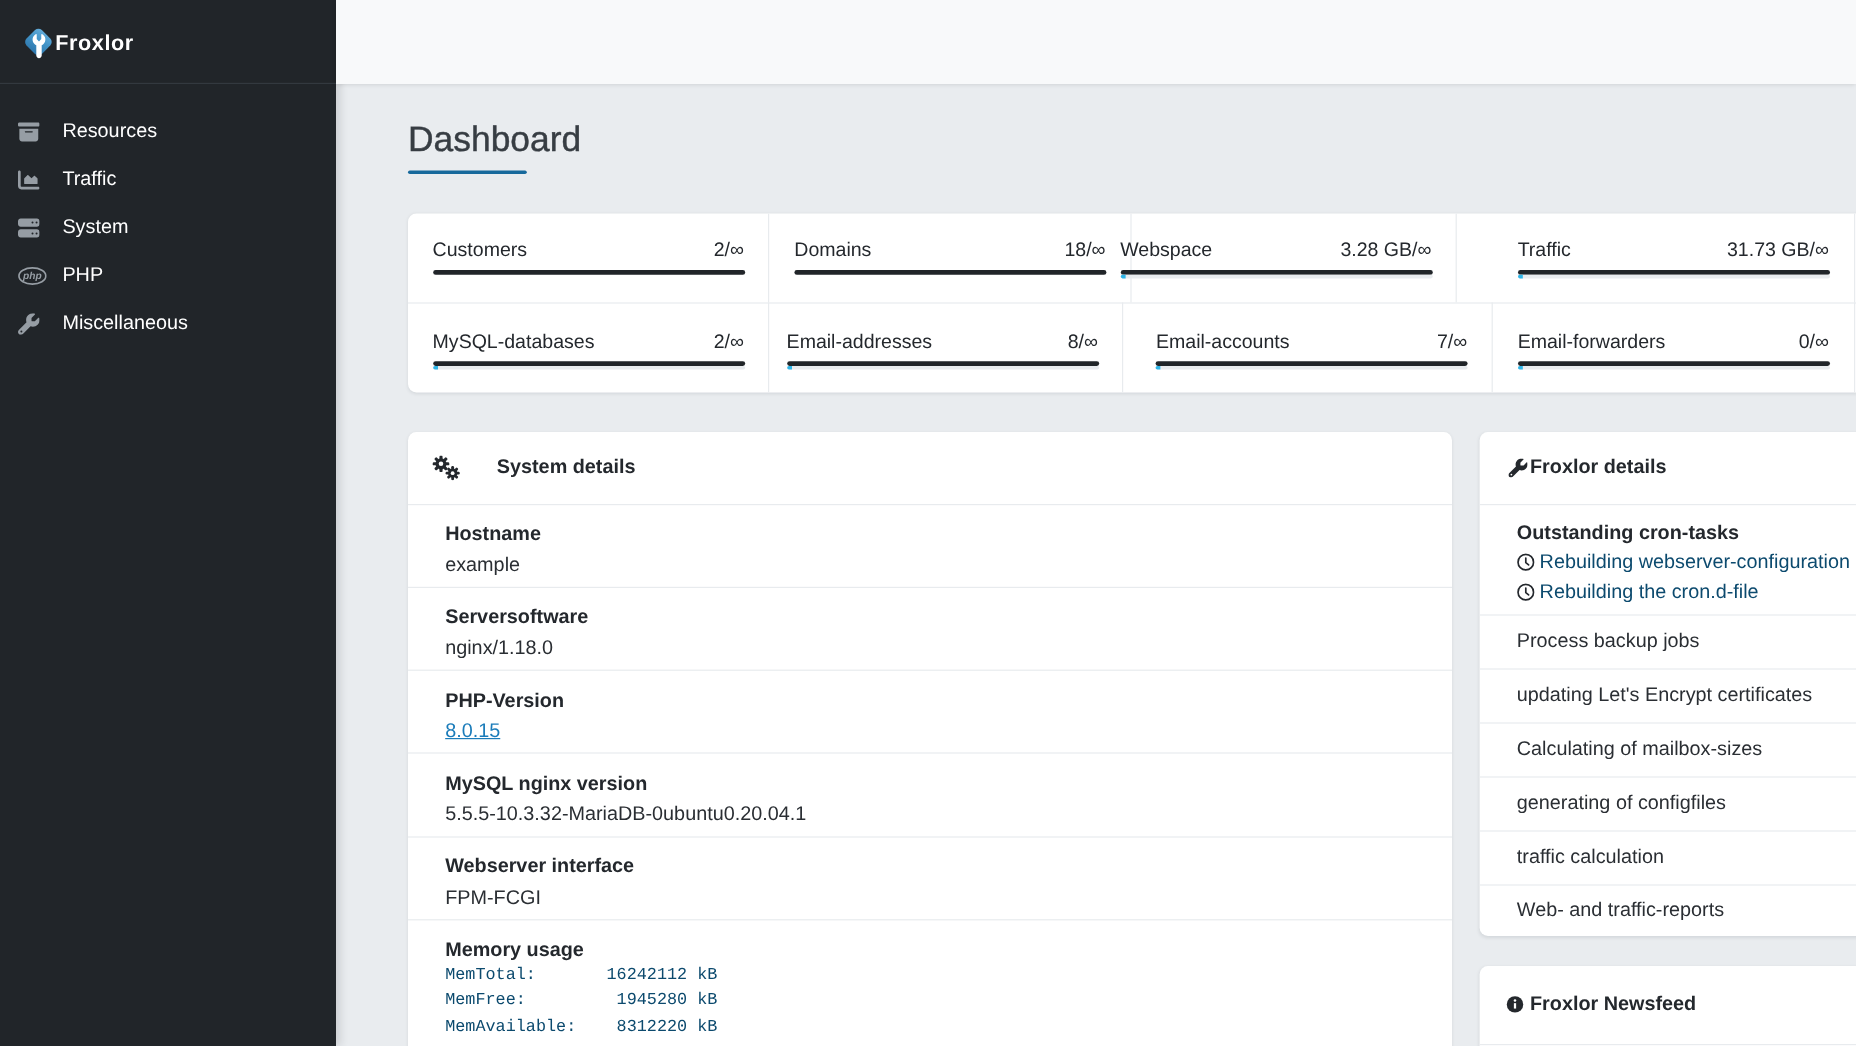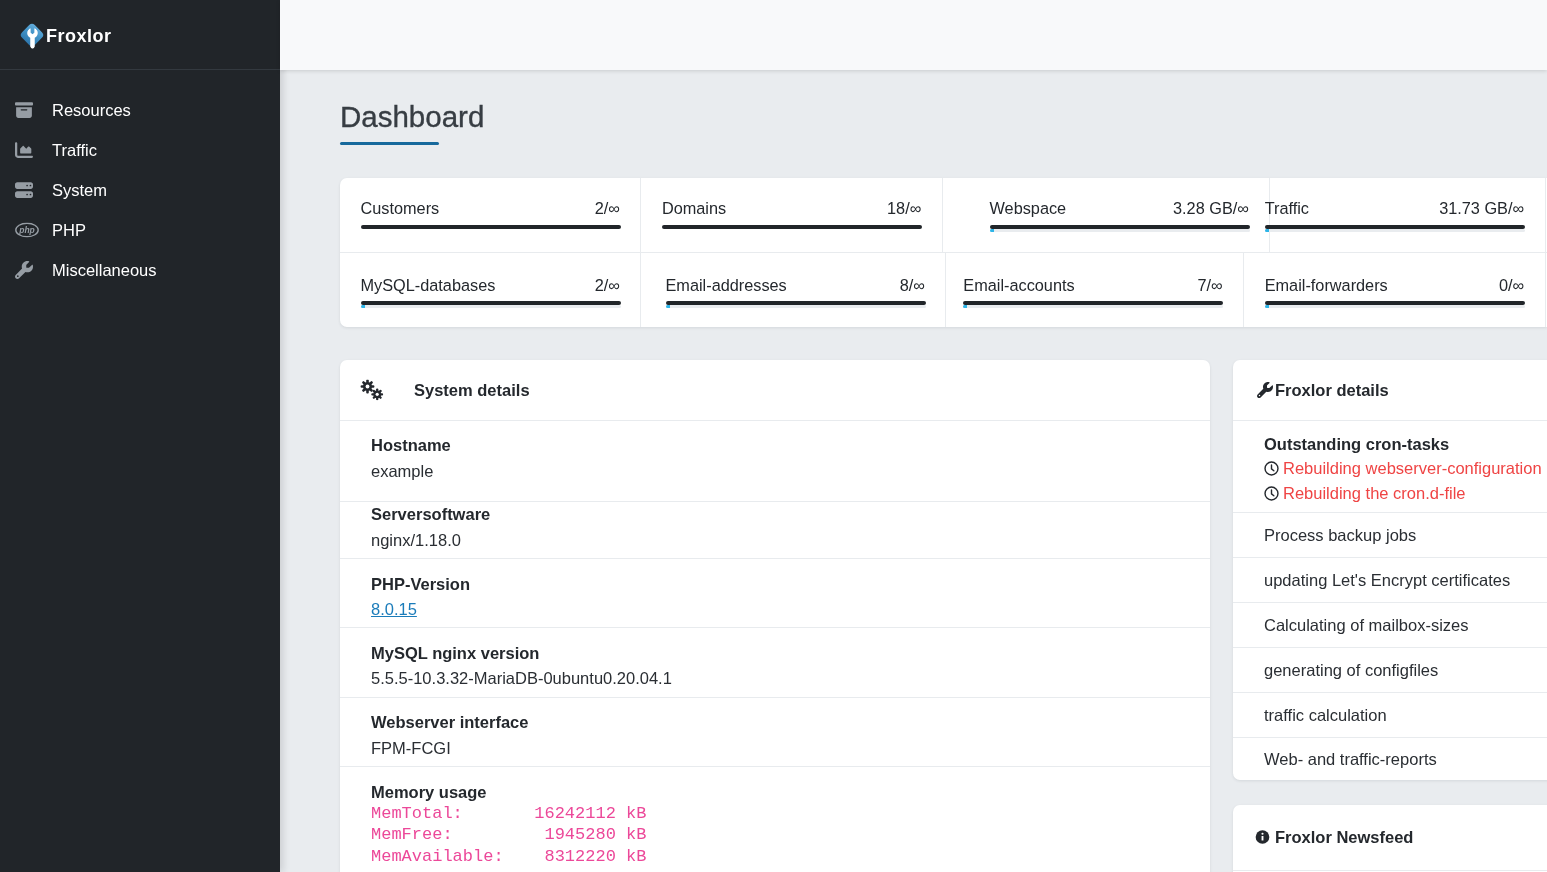--- a/index.html
+++ b/index.html
@@ -67,31 +67,31 @@
 
 
 #sysdet { left:340px; top:359.5px; width:870px; height:560px; }
 .drow { position:absolute; left:0; right:0; border-bottom:1px solid #e8ebee; }
 .dlabel { position:absolute; left:31px; top:12.5px; font-size:16.5px; font-weight:bold;
   line-height:25px; color:#24282d; white-space:nowrap; }
 .dval { position:absolute; left:31px; top:38px; font-size:16.5px; line-height:25px;
   color:#2a2e33; white-space:nowrap; }
 a.lnk { color:#1b7cba; }
 pre.mem { position:absolute; left:31px; top:36px;
-  font-family:"Liberation Mono", monospace; font-size:17px; line-height:21.4px;
-  color:#ec4899; }
+  font-family:"Liberation Mono", monospace; font-size:14px; line-height:21.4px;
+  color:#0c4a6e; }
 
 
 #froxdet { left:1233px; top:359.5px; width:425px; height:420px; }
 .frow { position:absolute; left:0; right:0; border-bottom:1px solid #e8ebee; }
 .frow .single { position:absolute; left:31px; top:50%; transform:translateY(-50%);
   font-size:16.5px; color:#2a2e33; white-space:nowrap; }
 #crontop { position:absolute; left:31px; top:11px; }
 #crontop .b { font-size:16.5px; font-weight:bold; line-height:24.5px; color:#24282d; white-space:nowrap;}
-.cline { position:relative; font-size:16.5px; line-height:24.5px; color:#ef4444;
+.cline { position:relative; font-size:16.5px; line-height:24.5px; color:#0c4a6e;
   padding-left:19px; white-space:nowrap; }
 .cline svg { position:absolute; left:0; top:5px; }
 
 
 #newsf { left:1233px; top:804.5px; width:425px; height:80px; border-radius:7px 7px 0 0; }
 </style>
 </head>
 <body>
 <div id="pagewrap" style="position:absolute;left:0;top:0;width:1547px;height:872px;transform:translateZ(0);overflow:hidden;">
 
@@ -146,21 +146,21 @@
   <div id="statsep"></div>
 
   <div class="scell srow1" style="left:0; width:301.4px;">
     <div class="slabel">Customers<span class="v">2/∞</span></div>
     <div class="sbar"></div>
   </div>
   <div class="scell srow1" style="left:301.4px; width:301.4px;">
     <div class="slabel">Domains<span class="v">18/∞</span></div>
     <div class="sbar"></div>
   </div>
-  <div class="scell srow1" style="left:629px; width:301.4px;">
+  <div class="scell srow1" style="left:573px; width:301.4px;">
     <div class="slabel">Webspace<span class="v">3.28 GB/∞</span></div>
     <div class="sbar"></div>
     <div class="strack">
           <i></i>
         </div>
   </div>
   <div class="scell srow1" style="left:904.2px; width:301.4px;">
     <div class="slabel">Traffic<span class="v">31.73 GB/∞</span></div>
     <div class="sbar"></div>
     <div class="strack">
@@ -168,21 +168,21 @@
         </div>
   </div>
 
   <div class="scell srow2" style="left:0; width:301.4px;">
     <div class="slabel">MySQL-databases<span class="v">2/∞</span></div>
     <div class="sbar"></div>
     <div class="strack">
           <i></i>
         </div>
   </div>
-  <div class="scell srow2" style="left:305px; width:301.4px;">
+  <div class="scell srow2" style="left:295px; width:301.4px;">
     <div class="slabel">Email-addresses<span class="v">8/∞</span></div>
     <div class="sbar"></div>
     <div class="strack">
           <i></i>
         </div>
   </div>
   <div class="scell srow2" style="left:602.8px; width:301.4px;">
     <div class="slabel">Email-accounts<span class="v">7/∞</span></div>
     <div class="sbar"></div>
     <div class="strack">
@@ -255,21 +255,21 @@
               </g>
           <g transform="rotate(315)">
                 <rect x="-1.15" y="-5.9" width="2.3" height="3.1" rx="1"></rect>
               </g>
           <circle r="1.6" fill="#fff"></circle>
         </g>
       </g>
     </svg>
     <div class="ttl" style="left:45px;margin-left:29px;">System details</div>
   </div>
-  <div class="drow" style="top:61px; height:81px;">
+  <div class="drow" style="top:61px; height:69px;">
     <div class="dlabel">Hostname</div>
     <div class="dval">example</div>
   </div>
   <div class="drow" style="top:130.3px; height:69.3px;">
     <div class="dlabel">Serversoftware</div>
     <div class="dval">nginx/1.18.0</div>
   </div>
   <div class="drow" style="top:199.6px; height:69.3px;">
     <div class="dlabel">PHP-Version</div>
     <div class="dval"><a class="lnk" style="text-decoration:underline;">8.0.15</a></div>

